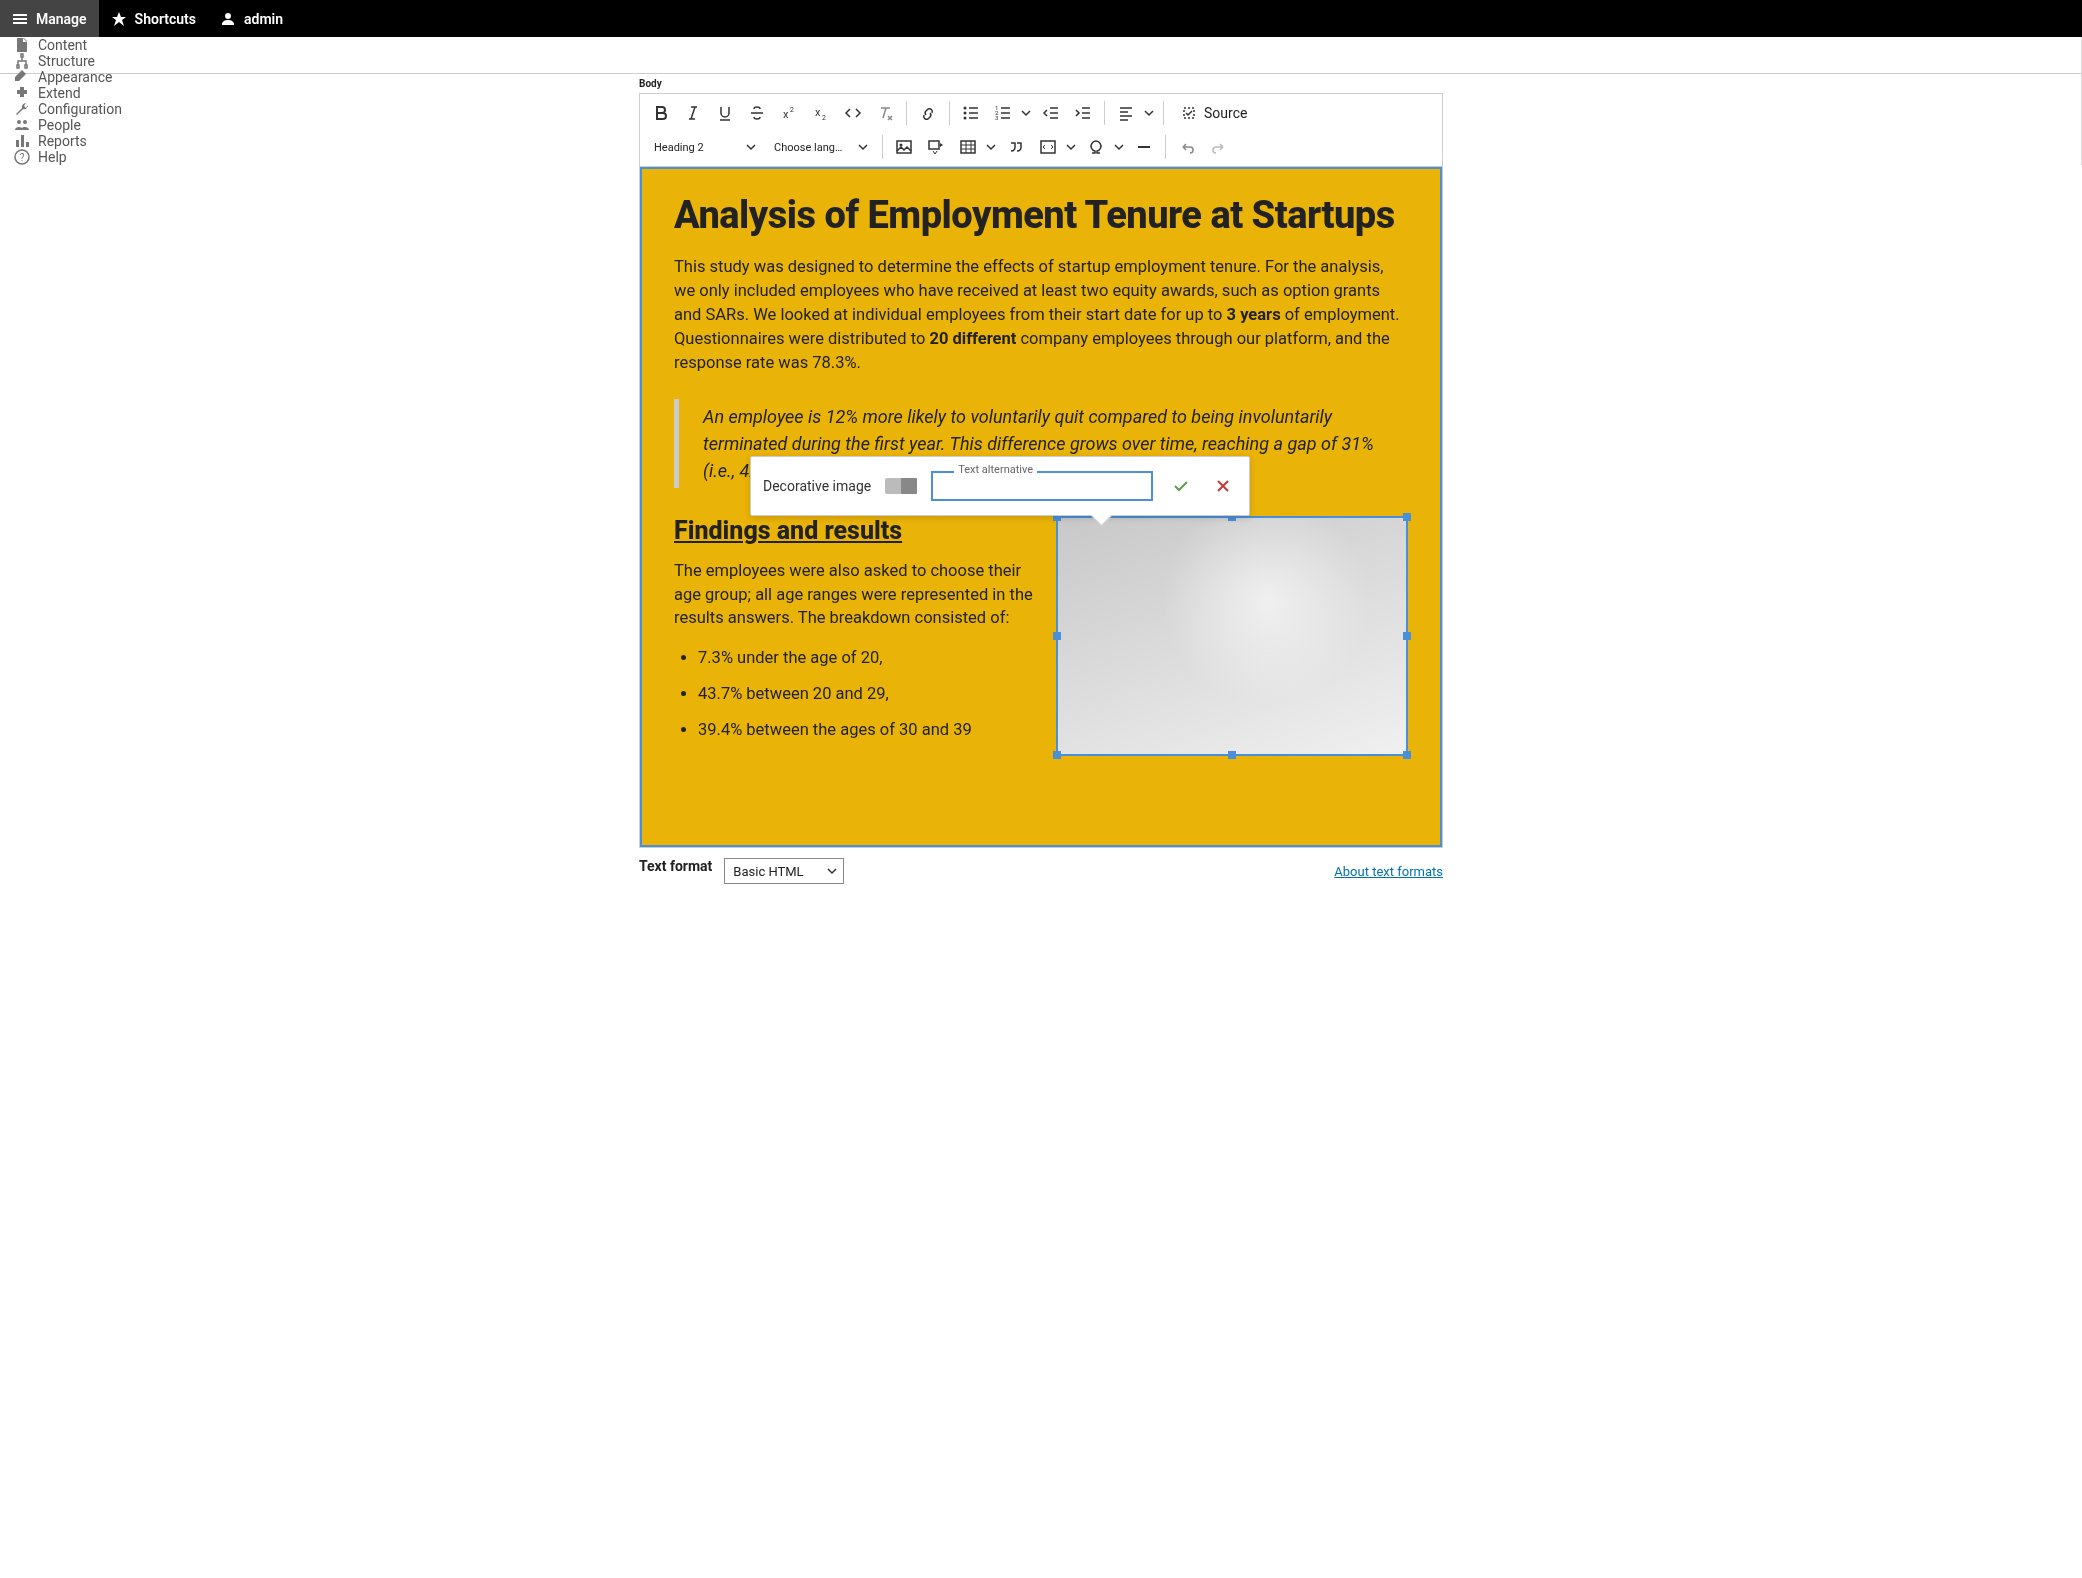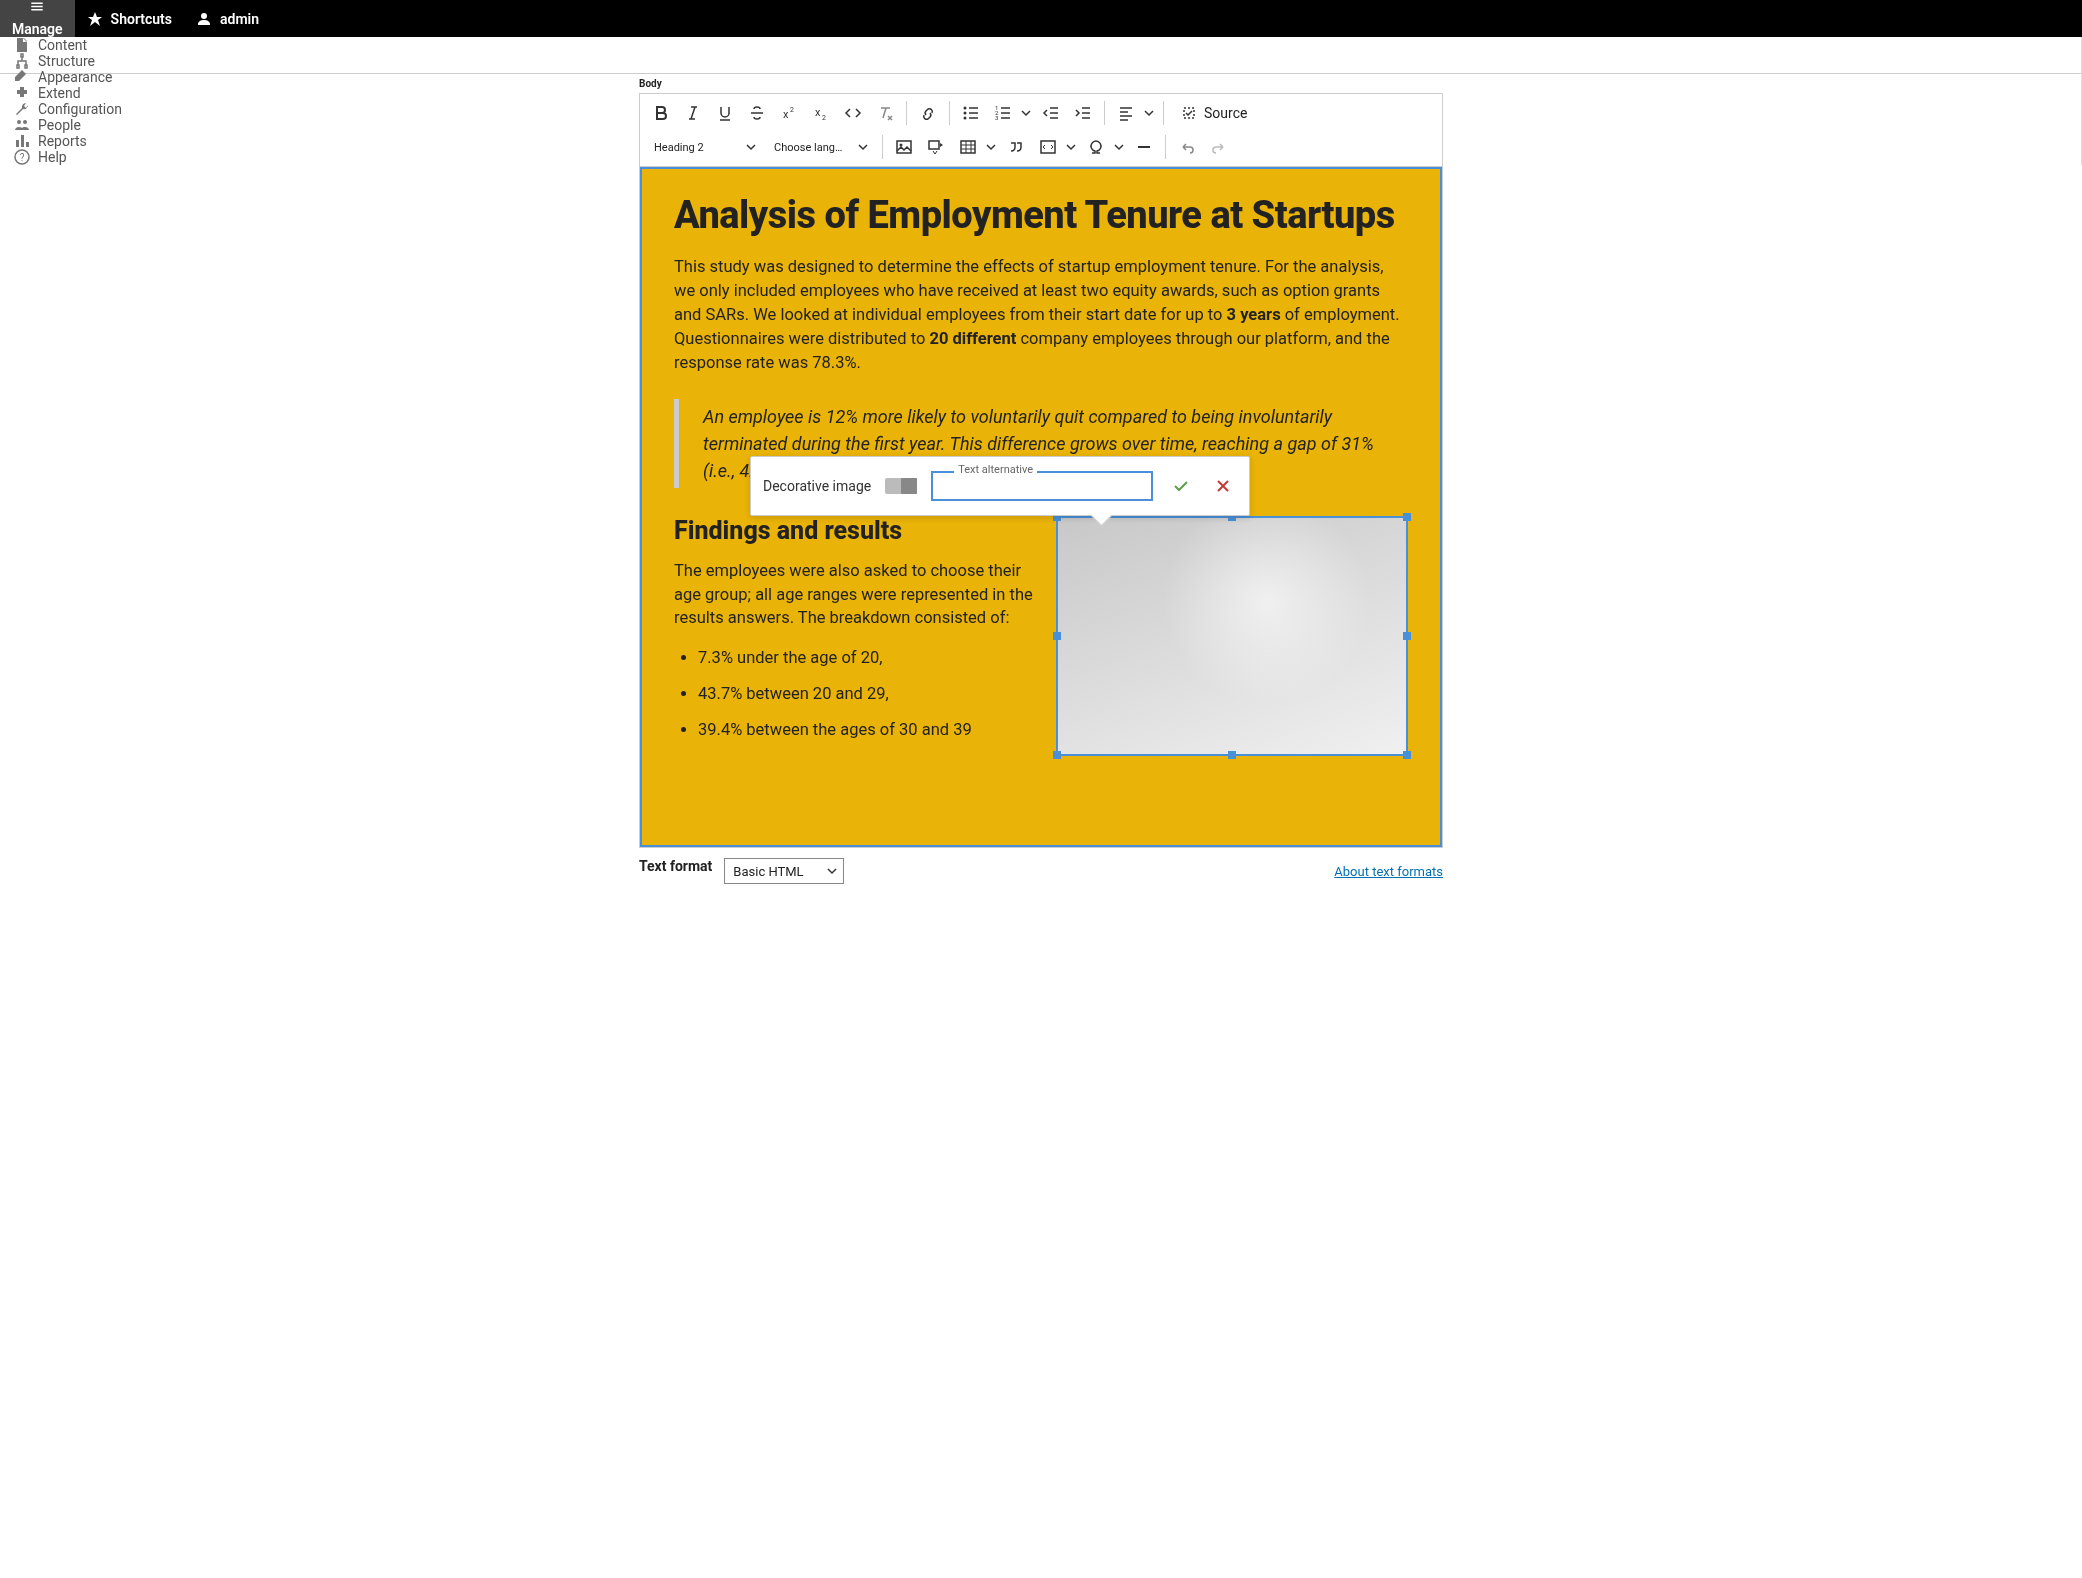--- a/index.html
+++ b/index.html
@@ -1,21 +1,21 @@
 <!DOCTYPE html>
 <html><head>
 <meta charset="utf-8">
 <style>
 * { box-sizing: border-box; margin: 0; padding: 0; }
 body { font-family: -apple-system, BlinkMacSystemFont, "Segoe UI", Roboto, sans-serif; font-size: 14px; color: #222; background: #fff; }
 
 
 .topbar { background: #000; color: #fff; height: 37px; display: flex; align-items: stretch; font-size: 14px; }
 .topbar-item { display: flex; align-items: center; padding: 0 12px; gap: 8px; cursor: pointer; font-weight: 600; }
-.topbar-item.active { background: #444; flex-direction: column; }
+.topbar-item.active { background: #444; }
 .topbar-item svg { width: 16px; height: 16px; fill: #fff; }
 
 
 .adminmenu { background: #fff; border-bottom: 1px solid #ccc; height: 37px; display: flex; align-items: stretch; font-size: 14px; flex-direction: column; }
 .adminmenu-item { display: flex; align-items: center; padding: 0 14px; gap: 8px; cursor: pointer; color: #555; border-right: 1px solid #ddd; }
 .adminmenu-item svg { width: 16px; height: 16px; fill: #777; }
 
 
 .main { max-width: 804px; margin: 4px auto 0; padding: 0 0 20px; }
 .body-label { font-weight: 700; font-size: 10px; margin-bottom: 4px; }
@@ -30,21 +30,21 @@
 .ck-btn-chev { width: 16px; height: 30px; display: inline-flex; align-items: center; justify-content: center; cursor: pointer;}
 .ck-dropdown { height: 30px; display: inline-flex; align-items: center; padding: 0 8px; gap: 6px; cursor: pointer; border-radius: 2px; min-width: 100px; font-size: 11px; justify-content: space-between;}
 .ck-source-btn { display: inline-flex; align-items: center; gap: 6px; padding: 0 10px; height: 30px; cursor: pointer; font-size: 14px;}
 .chev { width: 10px; height: 10px; }
 
 
 .ck-content { padding: 24px 32px; min-height: 680px; border: 2px solid #4a90d9; position: relative; background: #eab308;}
 .ck-content h1.doc-title { font-size: 38px; font-weight: 800; margin-bottom: 18px; letter-spacing: -0.5px;}
 .ck-content p { font-size: 16.5px; line-height: 1.45; margin-bottom: 16px; }
 .ck-content blockquote { border-left: 5px solid #ccc; padding: 4px 0 4px 24px; margin: 24px 0 28px 0; font-style: italic; font-size: 18px; line-height: 1.5; }
-.ck-content h2 { font-size: 25px; font-weight: 800; margin-bottom: 14px; }
+.ck-content h2 { font-size: 25px; font-weight: 800; margin-bottom: 14px; text-decoration: underline; }
 .ck-content ul { padding-left: 24px; margin-bottom: 16px; }
 .ck-content ul li { font-size: 16.5px; line-height: 1.45; margin-bottom: 12px; }
 
 
 .img-widget { float: right; width: 352px; margin: 0 0 12px 18px; position: relative; }
 .img-widget-frame { border: 2px solid #4a90d9; position: relative; }
 .img-placeholder { width: 100%; height: 236px; background: linear-gradient(135deg,#d8d8d8,#eee); position: relative; overflow: hidden;}
 .img-placeholder::before { content:""; position:absolute; inset:0; background: radial-gradient(circle at 60% 35%, rgba(255,255,255,0.6), transparent 40%), linear-gradient(160deg,#c8c8c8,#f0f0f0);}
 .handle { position: absolute; width: 8px; height: 8px; background: #4a90d9; }
 .handle.tl { top:-5px; left:-5px;} .handle.tr { top:-5px; right:-5px;}

